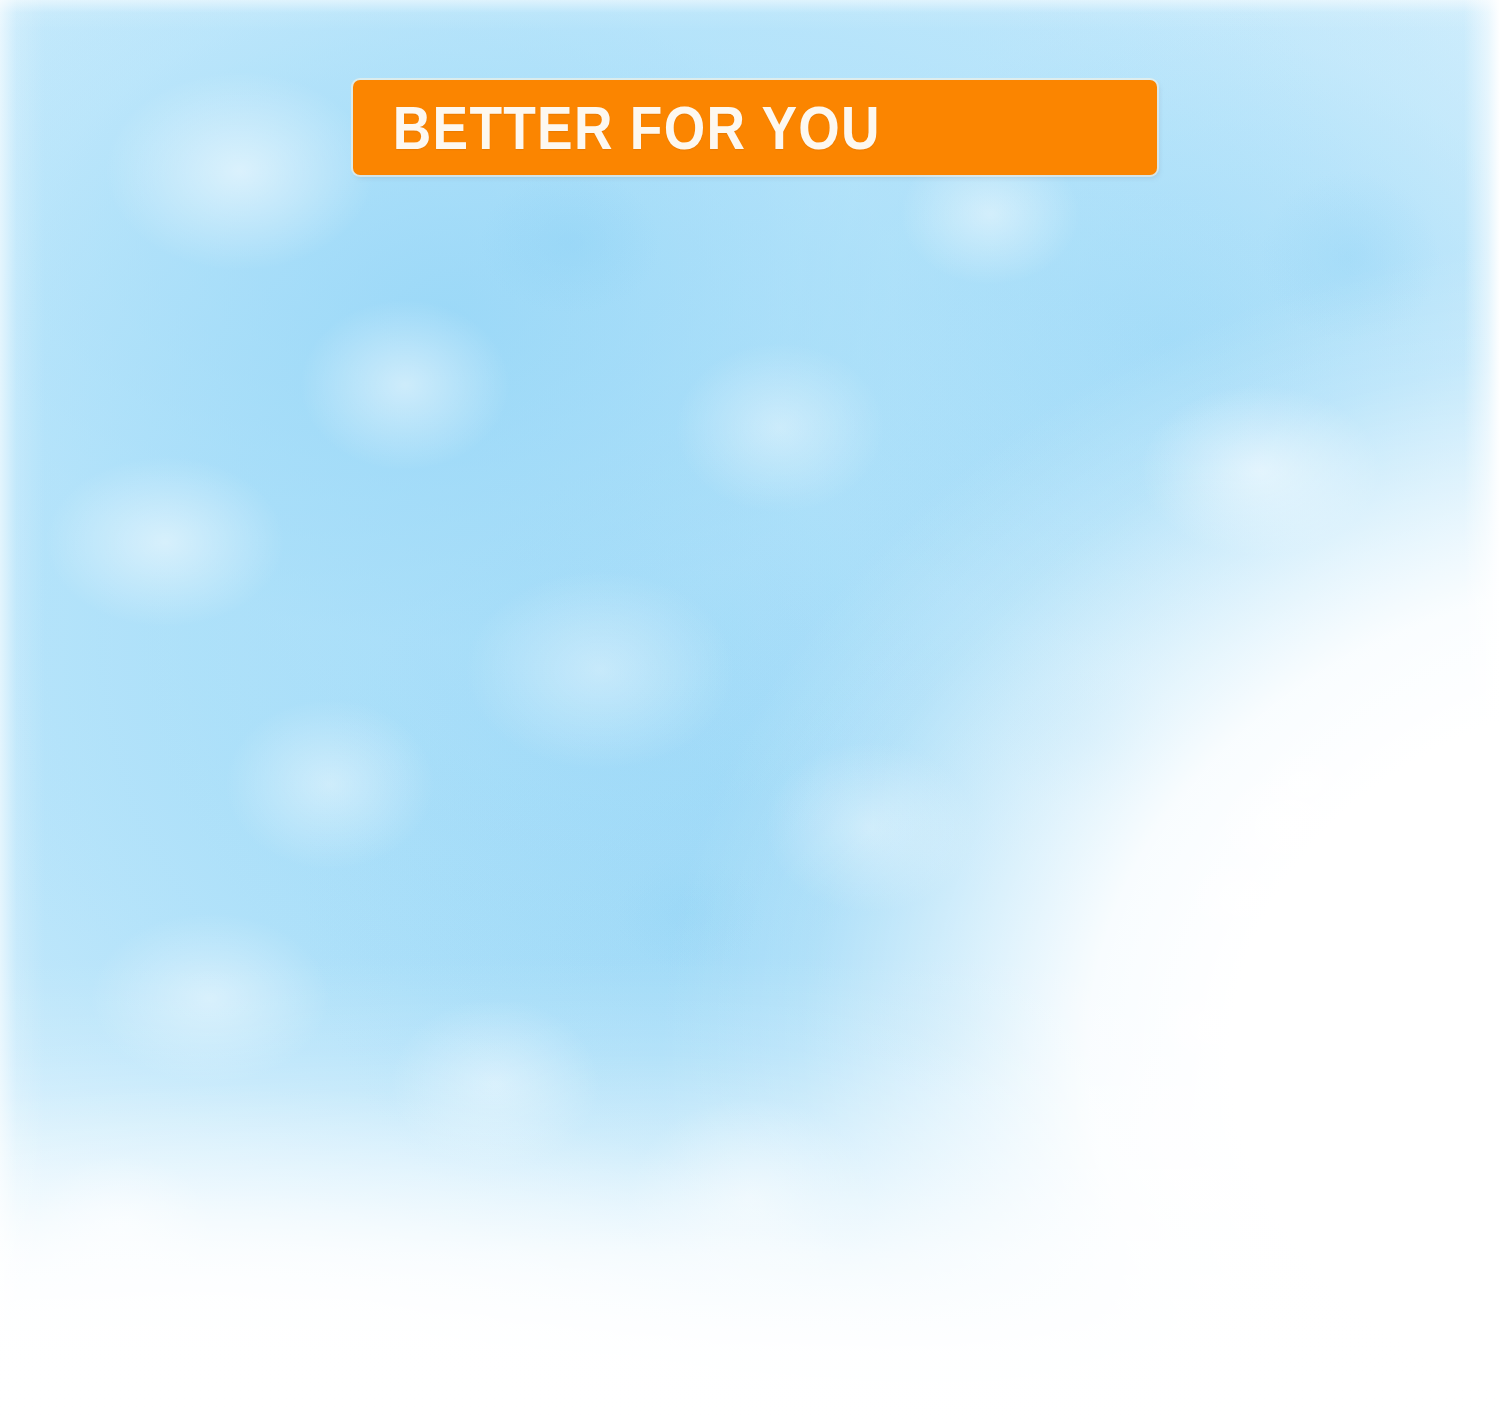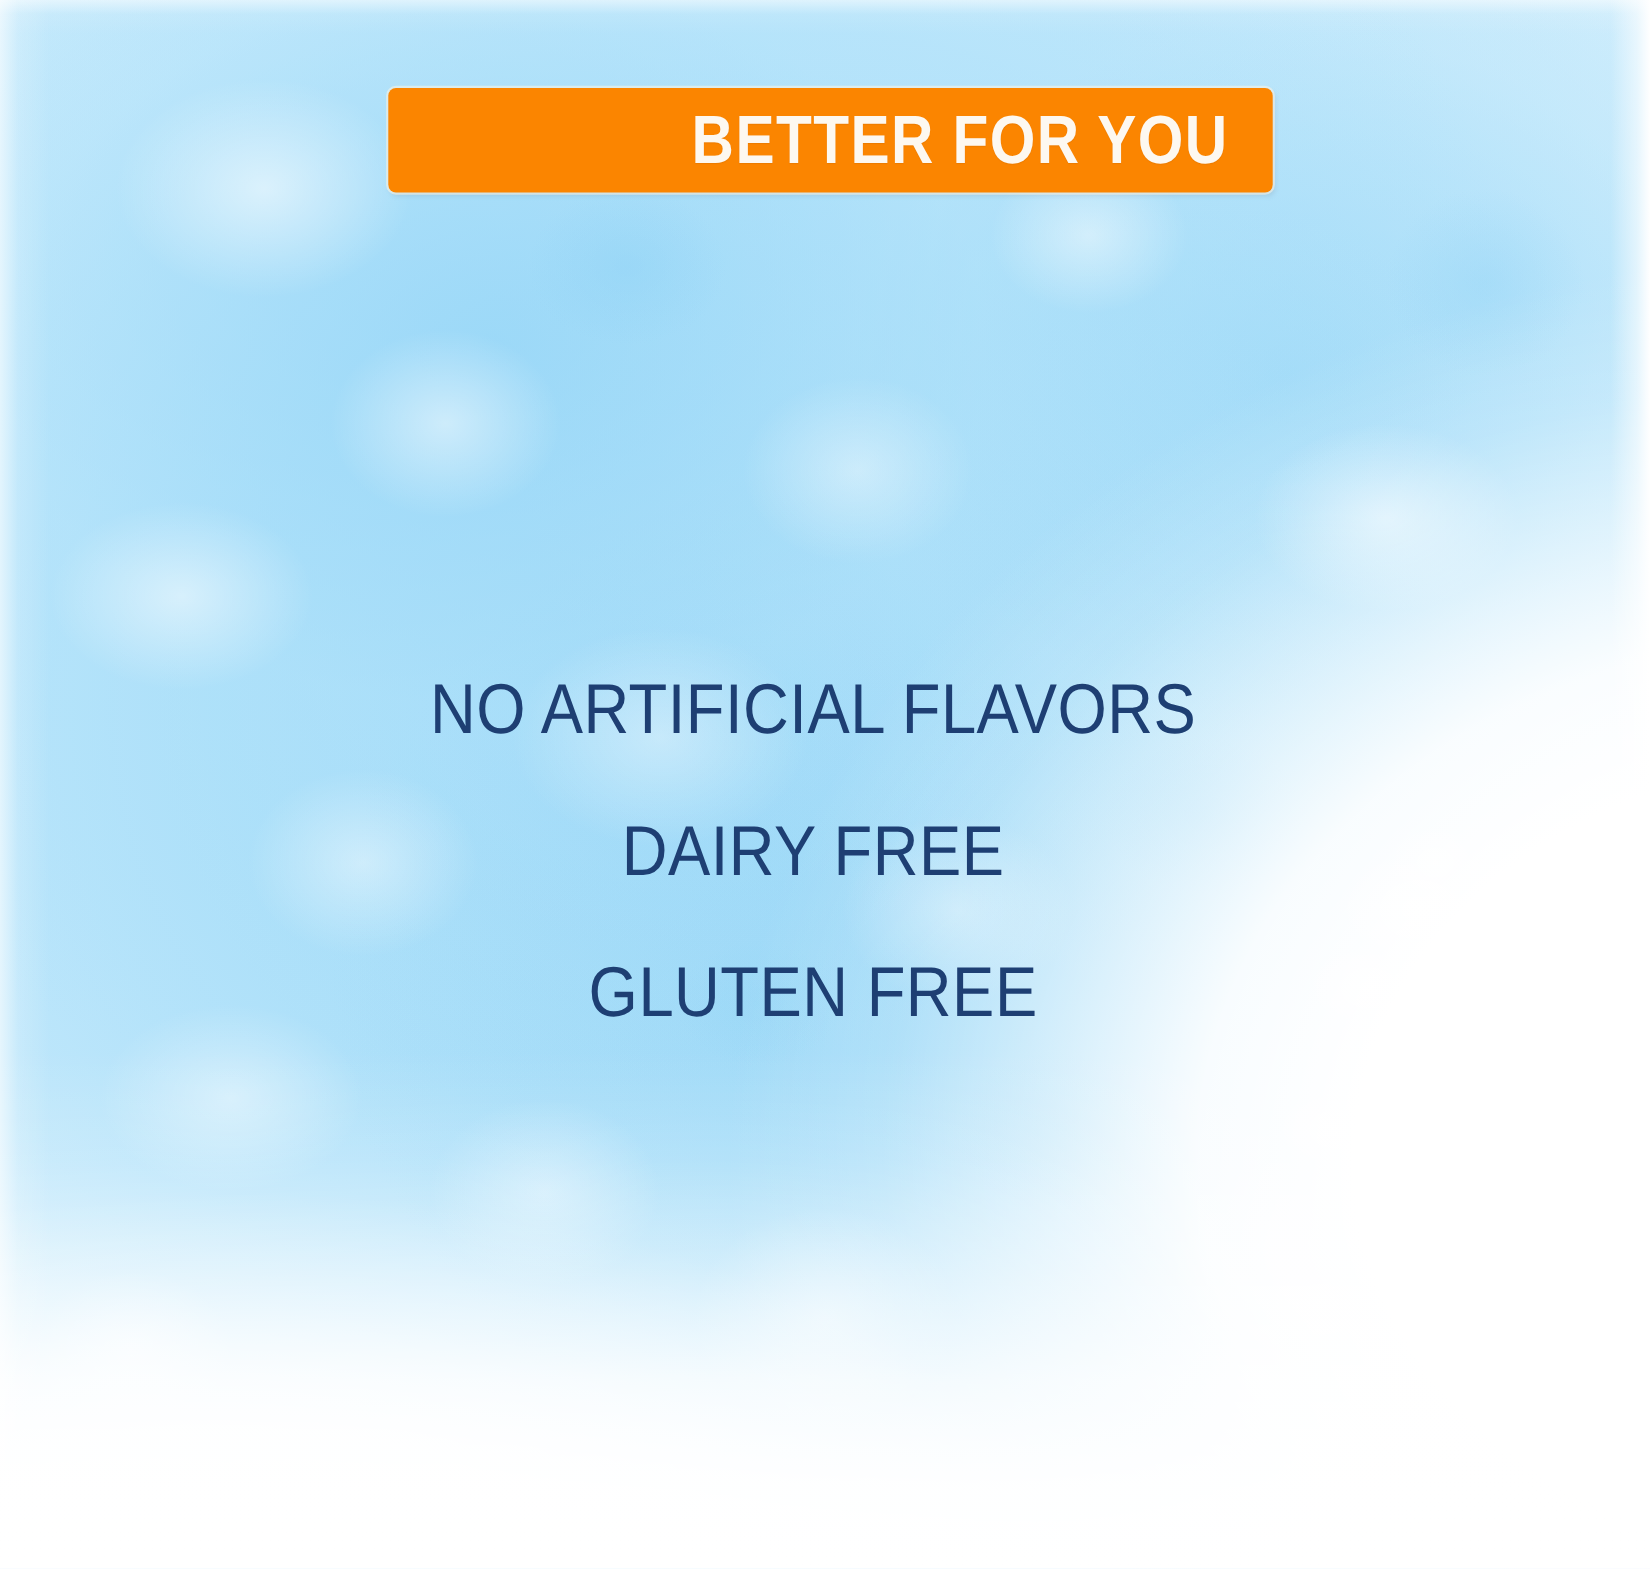--- a/index.html
+++ b/index.html
@@ -153,21 +153,21 @@
     top: 80px;
     width: 804px;
     height: 95px;
     background: #fb8500;
     border-radius: 7px;
     box-shadow:
       0 0 0 2px rgba(255, 245, 228, 0.55),
       2px 3px 5px rgba(120, 130, 150, 0.22);
     display: flex;
     align-items: center;
-    justify-content: flex-end;
+    justify-content: flex-start;
   }
 
   #banner-label {
     color: #fdf8f0;
     font-family: "Liberation Sans", sans-serif;
     font-size: 62px;
     font-weight: bold;
     letter-spacing: 1.5px;
     line-height: 1;
     transform: scaleX(0.86);
@@ -209,19 +209,14 @@
   <div class="bg-layer" id="bg-mottle"></div>
   <div class="bg-layer" id="bg-white-right"></div>
   <div class="bg-layer" id="bg-white-right-teeth"></div>
   <div class="bg-layer" id="bg-white-bottom"></div>
   <div class="bg-layer" id="bg-edges"></div>
 
   <div id="banner">
     <span id="banner-label">BETTER FOR YOU</span>
   </div>
 
-  <div id="claims">
-    <div class="claim-line">NO ARTIFICIAL FLAVORS</div>
-    <div class="claim-line">DAIRY FREE</div>
-    <div class="claim-line">GLUTEN FREE</div>
-  </div>
 
 </div>
 
 </body></html>

